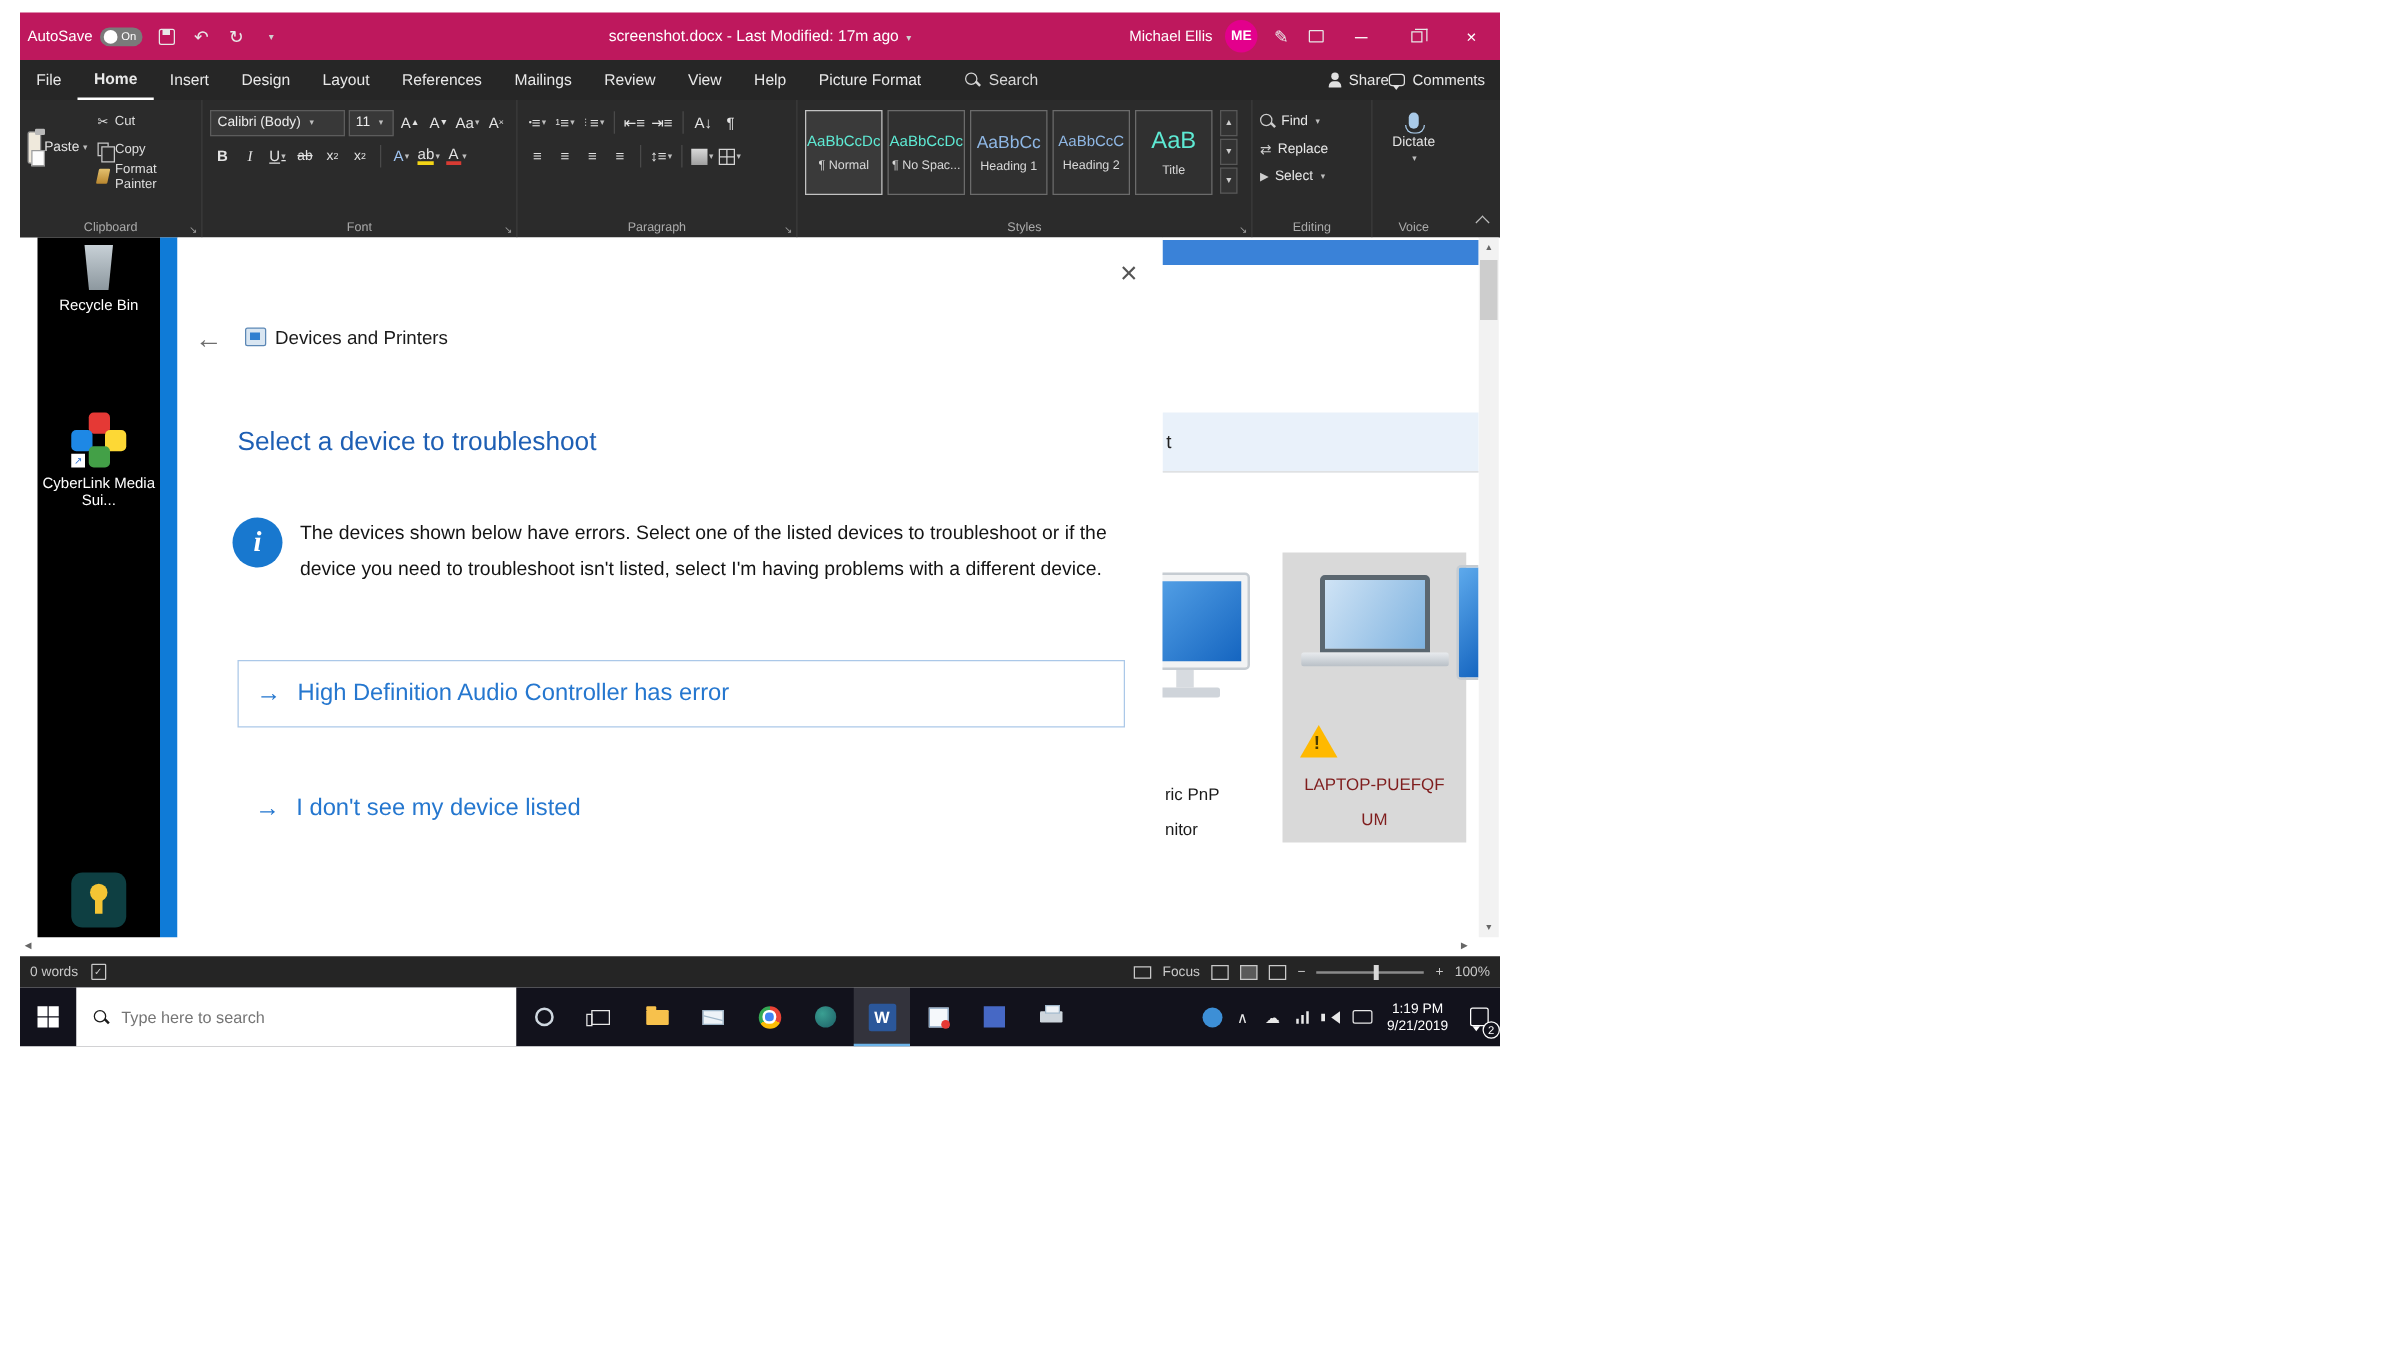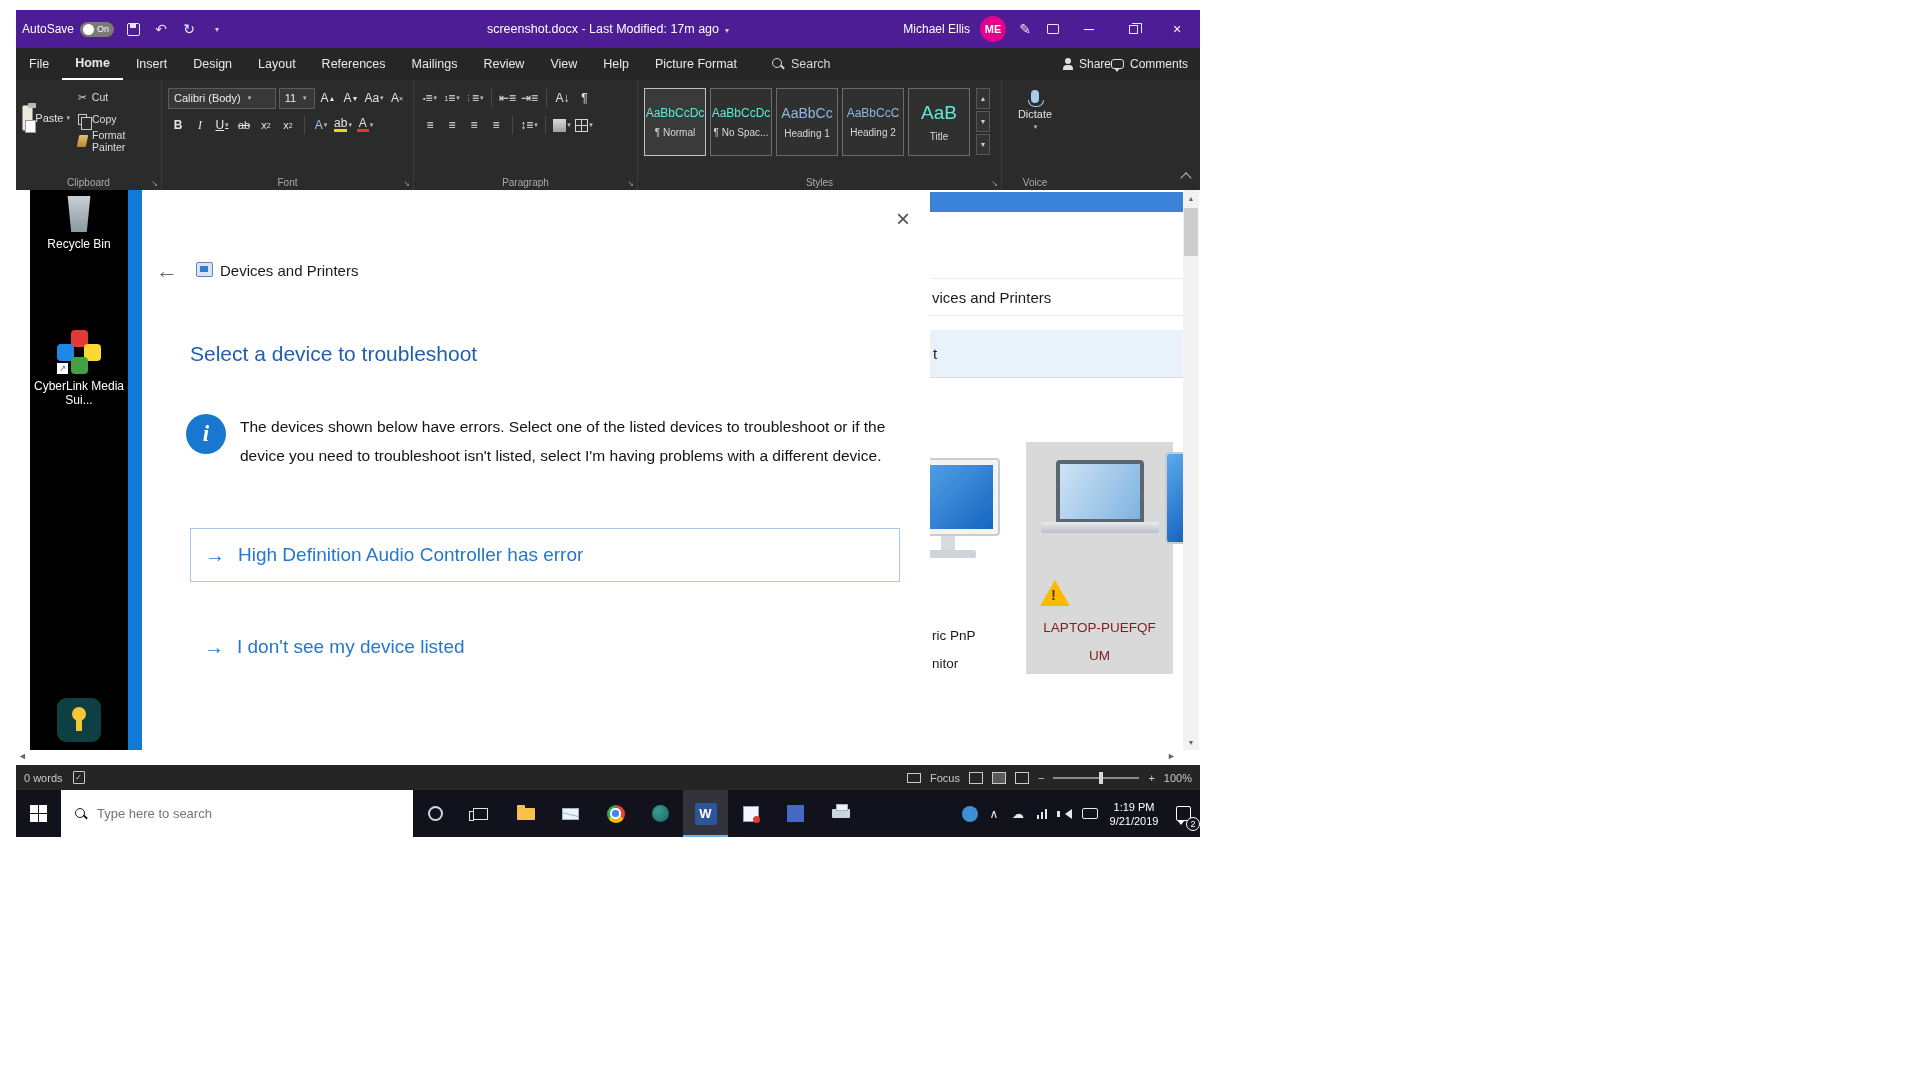--- a/index.html
+++ b/index.html
@@ -1,21 +1,21 @@
 <!DOCTYPE html>
 <html><head>
 <meta charset="utf-8">
 <style>
 *{margin:0;padding:0;box-sizing:border-box}
 html,body{width:1920px;height:1080px;background:#fff;overflow:hidden;
   font-family:"Liberation Sans",sans-serif;position:relative}
 .screen{position:absolute;left:16px;top:10px;width:1184px;height:827px;background:#fff}
 
 
-.titlebar{position:absolute;left:0;top:0;width:100%;height:38px;background:#4c1d95;
+.titlebar{position:absolute;left:0;top:0;width:100%;height:38px;background:#be185d;
   display:flex;align-items:center;color:#fff;padding:0 6px}
 .qat{display:flex;align-items:center;gap:10px}
 .autosave{display:flex;align-items:center;gap:6px;font-size:12px}
 .as-pill{width:34px;height:15px;border-radius:8px;background:#7a7a7a;display:flex;align-items:center;gap:3px;padding:0 3px}
 .as-knob{width:11px;height:11px;border-radius:50%;background:#fff}
 .as-state{font-size:9px;color:#fff}
 .tbtn{display:inline-flex;align-items:center;justify-content:center;min-width:18px;height:22px;color:#e8e8e8;font-size:14px}
 .save-ic{width:13px;height:13px;border:1.5px solid #e8e8e8;border-radius:2px;position:relative}
 .save-ic::before{content:"";position:absolute;left:2px;top:0;width:6px;height:4px;background:#e8e8e8}
 .tb-caret{font-size:8px;color:#cfcfcf}
@@ -409,20 +409,37 @@
         <div class="sscroll">
           <span>▲</span>
           <span>▼</span>
           <span>▼</span>
         </div>
       </div>
       <span class="grp-label">Styles</span>
       <span class="launcher">↘</span>
     </div>
 
+    <div class="grp" style="width:96px">
+      <div class="edrow">
+        <span class="sglyph" style="color:#cdcdcd"></span>
+        <span>Find</span>
+        <span class="caret8">▾</span>
+      </div>
+      <div class="edrow">
+        <span style="color:#cdcdcd;font-size:11px">⇄</span>
+        <span>Replace</span>
+      </div>
+      <div class="edrow">
+        <span style="color:#cdcdcd;font-size:9px">▶</span>
+        <span>Select</span>
+        <span class="caret8">▾</span>
+      </div>
+      <span class="grp-label">Editing</span>
+    </div>
 
     <div class="grp" style="width:66px;border-right:none">
       <div style="display:flex;flex-direction:column;align-items:center;gap:3px;margin-top:4px">
         <span class="mic"></span>
         <span style="font-size:11px">Dictate</span>
         <span class="caret8">▾</span>
       </div>
       <span class="grp-label">Voice</span>
     </div>
 
@@ -464,23 +481,20 @@
       <span>High Definition Audio Controller has error</span>
     </div>
     <div class="dlg-opt" style="top:430px">
       <span class="arrow">→</span>
       <span>I don't see my device listed</span>
     </div>
   </div>
 
   <div class="bgwin">
     <div class="bg-bluebar"></div>
-    <div class="bg-row1">
-      <span>vices and Printers</span>
-    </div>
     <div class="bg-row2">
       <span>t</span>
     </div>
     <div class="mon">
       <div class="mon-frame">
           <div class="mon-scr"></div>
         </div>
       <div class="mon-neck"></div>
         <div class="mon-base"></div>
     </div>

